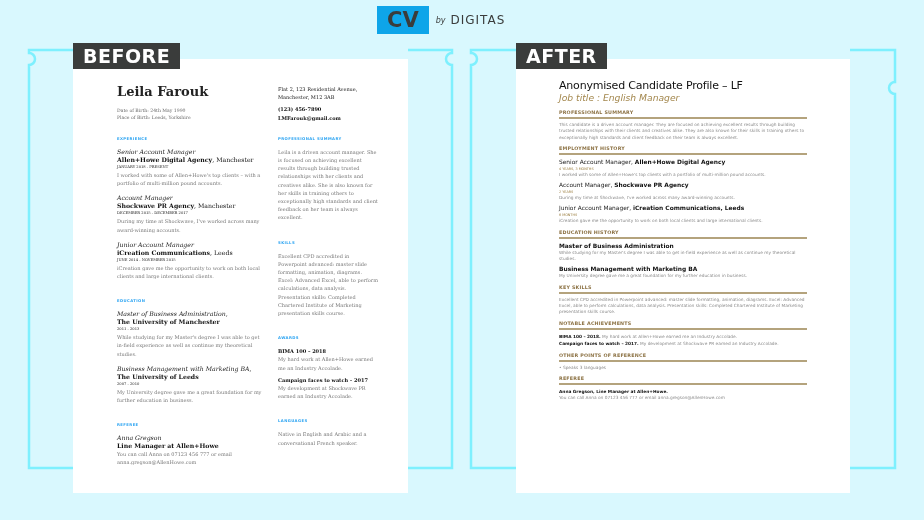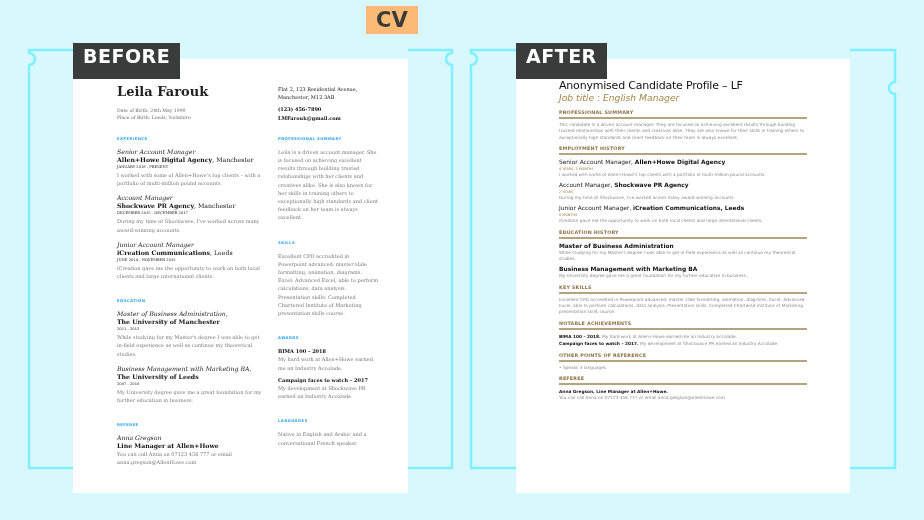--- a/index.html
+++ b/index.html
@@ -1,24 +1,24 @@
 <!DOCTYPE html>
 <html><head>
 <meta charset="utf-8">
 <style>
   html, body { margin:0; padding:0; }
   body { width:924px; height:520px; background:#d9f8fe; position:relative; overflow:hidden; font-family:"Liberation Sans", sans-serif; }
   .logo { position:absolute; top:6px; left:366px; height:28px; display:flex; align-items:stretch; }
   .logo .anon { background:#3a3c3b; color:#fff; font-size:20px; letter-spacing:1px; padding:0 10px; display:flex; align-items:center; font-family:"DejaVu Sans", sans-serif; }
-  .logo .cv { background:#fdba74; color:#3a3c3b; font-weight:bold; font-size:21px; padding:0 10px; display:flex; align-items:center; font-family:"DejaVu Sans", sans-serif; }
+  .logo .cv { background:#0ea5e9; color:#3a3c3b; font-weight:bold; font-size:21px; padding:0 10px; display:flex; align-items:center; font-family:"DejaVu Sans", sans-serif;margin-left:11px; }
   .logo .by { color:#3a3c3b; display:flex; align-items:center; padding-left:7px; font-size:12px; font-family:"DejaVu Sans", sans-serif; letter-spacing:1px; }
   .logo .by i { font-size:8px; margin-right:5px; letter-spacing:0; }
   svg.frame { position:absolute; left:0; top:0; }
   .page { position:absolute; background:#fff; }
-  .tag { position:absolute; background:#3a3c3b; color:#fff; font-weight:bold; font-size:19px; letter-spacing:0.5px; padding:0 10px; height:36px; line-height:26px; font-family:"DejaVu Sans", sans-serif; }
+  .tag { position:absolute; background:#3a3c3b; color:#fff; font-weight:bold; font-size:19px; letter-spacing:0.5px; padding:0 10px; height:26px; line-height:26px; font-family:"DejaVu Sans", sans-serif; }
 
   
   .b { font-family:"DejaVu Serif", serif; color:#222; }
   .b .name { position:absolute; left:117px; top:84px; font-size:13px; font-weight:bold; }
   .b .meta { position:absolute; left:117px; top:107px; font-size:4.6px; color:#666; line-height:7px; }
   .b .col { position:absolute; width:150px; }
   .b .sh { font-family:"DejaVu Sans", sans-serif; color:#2aa3f2; font-size:3.8px; font-weight:bold; letter-spacing:0.4px; margin-bottom:7px; }
   .b .it { font-style:italic; font-size:6.2px; color:#222; line-height:8px; }
   .b .bd { font-weight:bold; font-size:6.2px; color:#111; line-height:8px; }
   .b .bd span { font-weight:normal; }
@@ -40,20 +40,24 @@
   .a .sec { margin-bottom:5px; }
   .a .ach { font-size:4.3px; color:#8a8a8a; line-height:7.8px; }
   .a .ach b { color:#111; }
   .a .ref { font-size:4.3px; color:#111; font-weight:bold; line-height:7px; }
 </style>
 </head>
 <body>
 
 <div class="logo">
   <div class="cv">CV</div>
+  <div class="by">
+      <i>by</i>
+      <span>DIGITAS</span>
+    </div>
 </div>
 
 <svg class="frame" width="924" height="520">
   <g fill="none" stroke="#7ef0fe" stroke-width="2.5">
 
     <path d="M73 50 H29 V53 a6 6 0 0 1 0 12 V468 H73"></path>
     <path d="M408 50 H452 V53 a6 6 0 0 0 0 12 V468 H408"></path>
 
     <path d="M516 50 H471 V53 a6 6 0 0 1 0 12 V468 H516"></path>
     <path d="M850 50 H895 V82 a6 6 0 0 0 0 12 V468 H850"></path>

